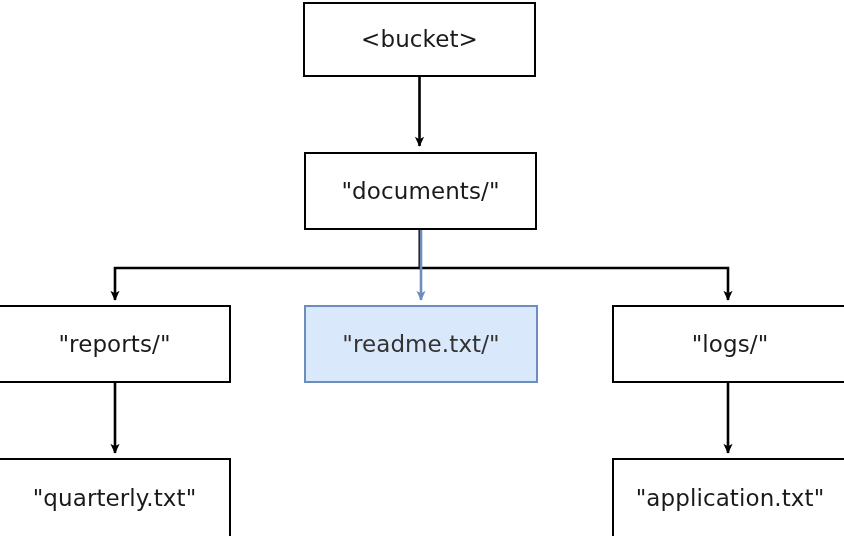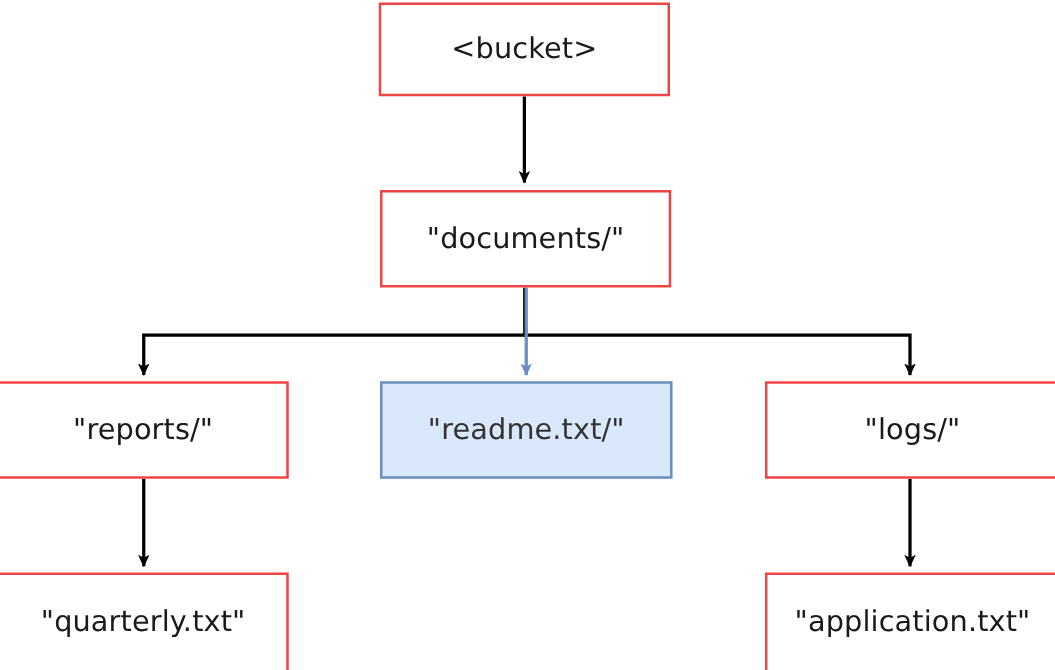--- a/index.html
+++ b/index.html
@@ -26,21 +26,21 @@
     left: 0;
     top: 0;
     width: 844px;
     height: 536px;
     pointer-events: none;
   }
   .node {
     position: absolute;
     box-sizing: border-box;
     background: #ffffff;
-    border: 2px solid #ef4444;
+    border: 2px solid #000000;
     display: flex;
     align-items: center;
     justify-content: center;
     text-align: center;
   }
   .node-label {
     font-size: 23px;
     line-height: 1.15;
     color: #1a1a1a;
     letter-spacing: 0.1px;

